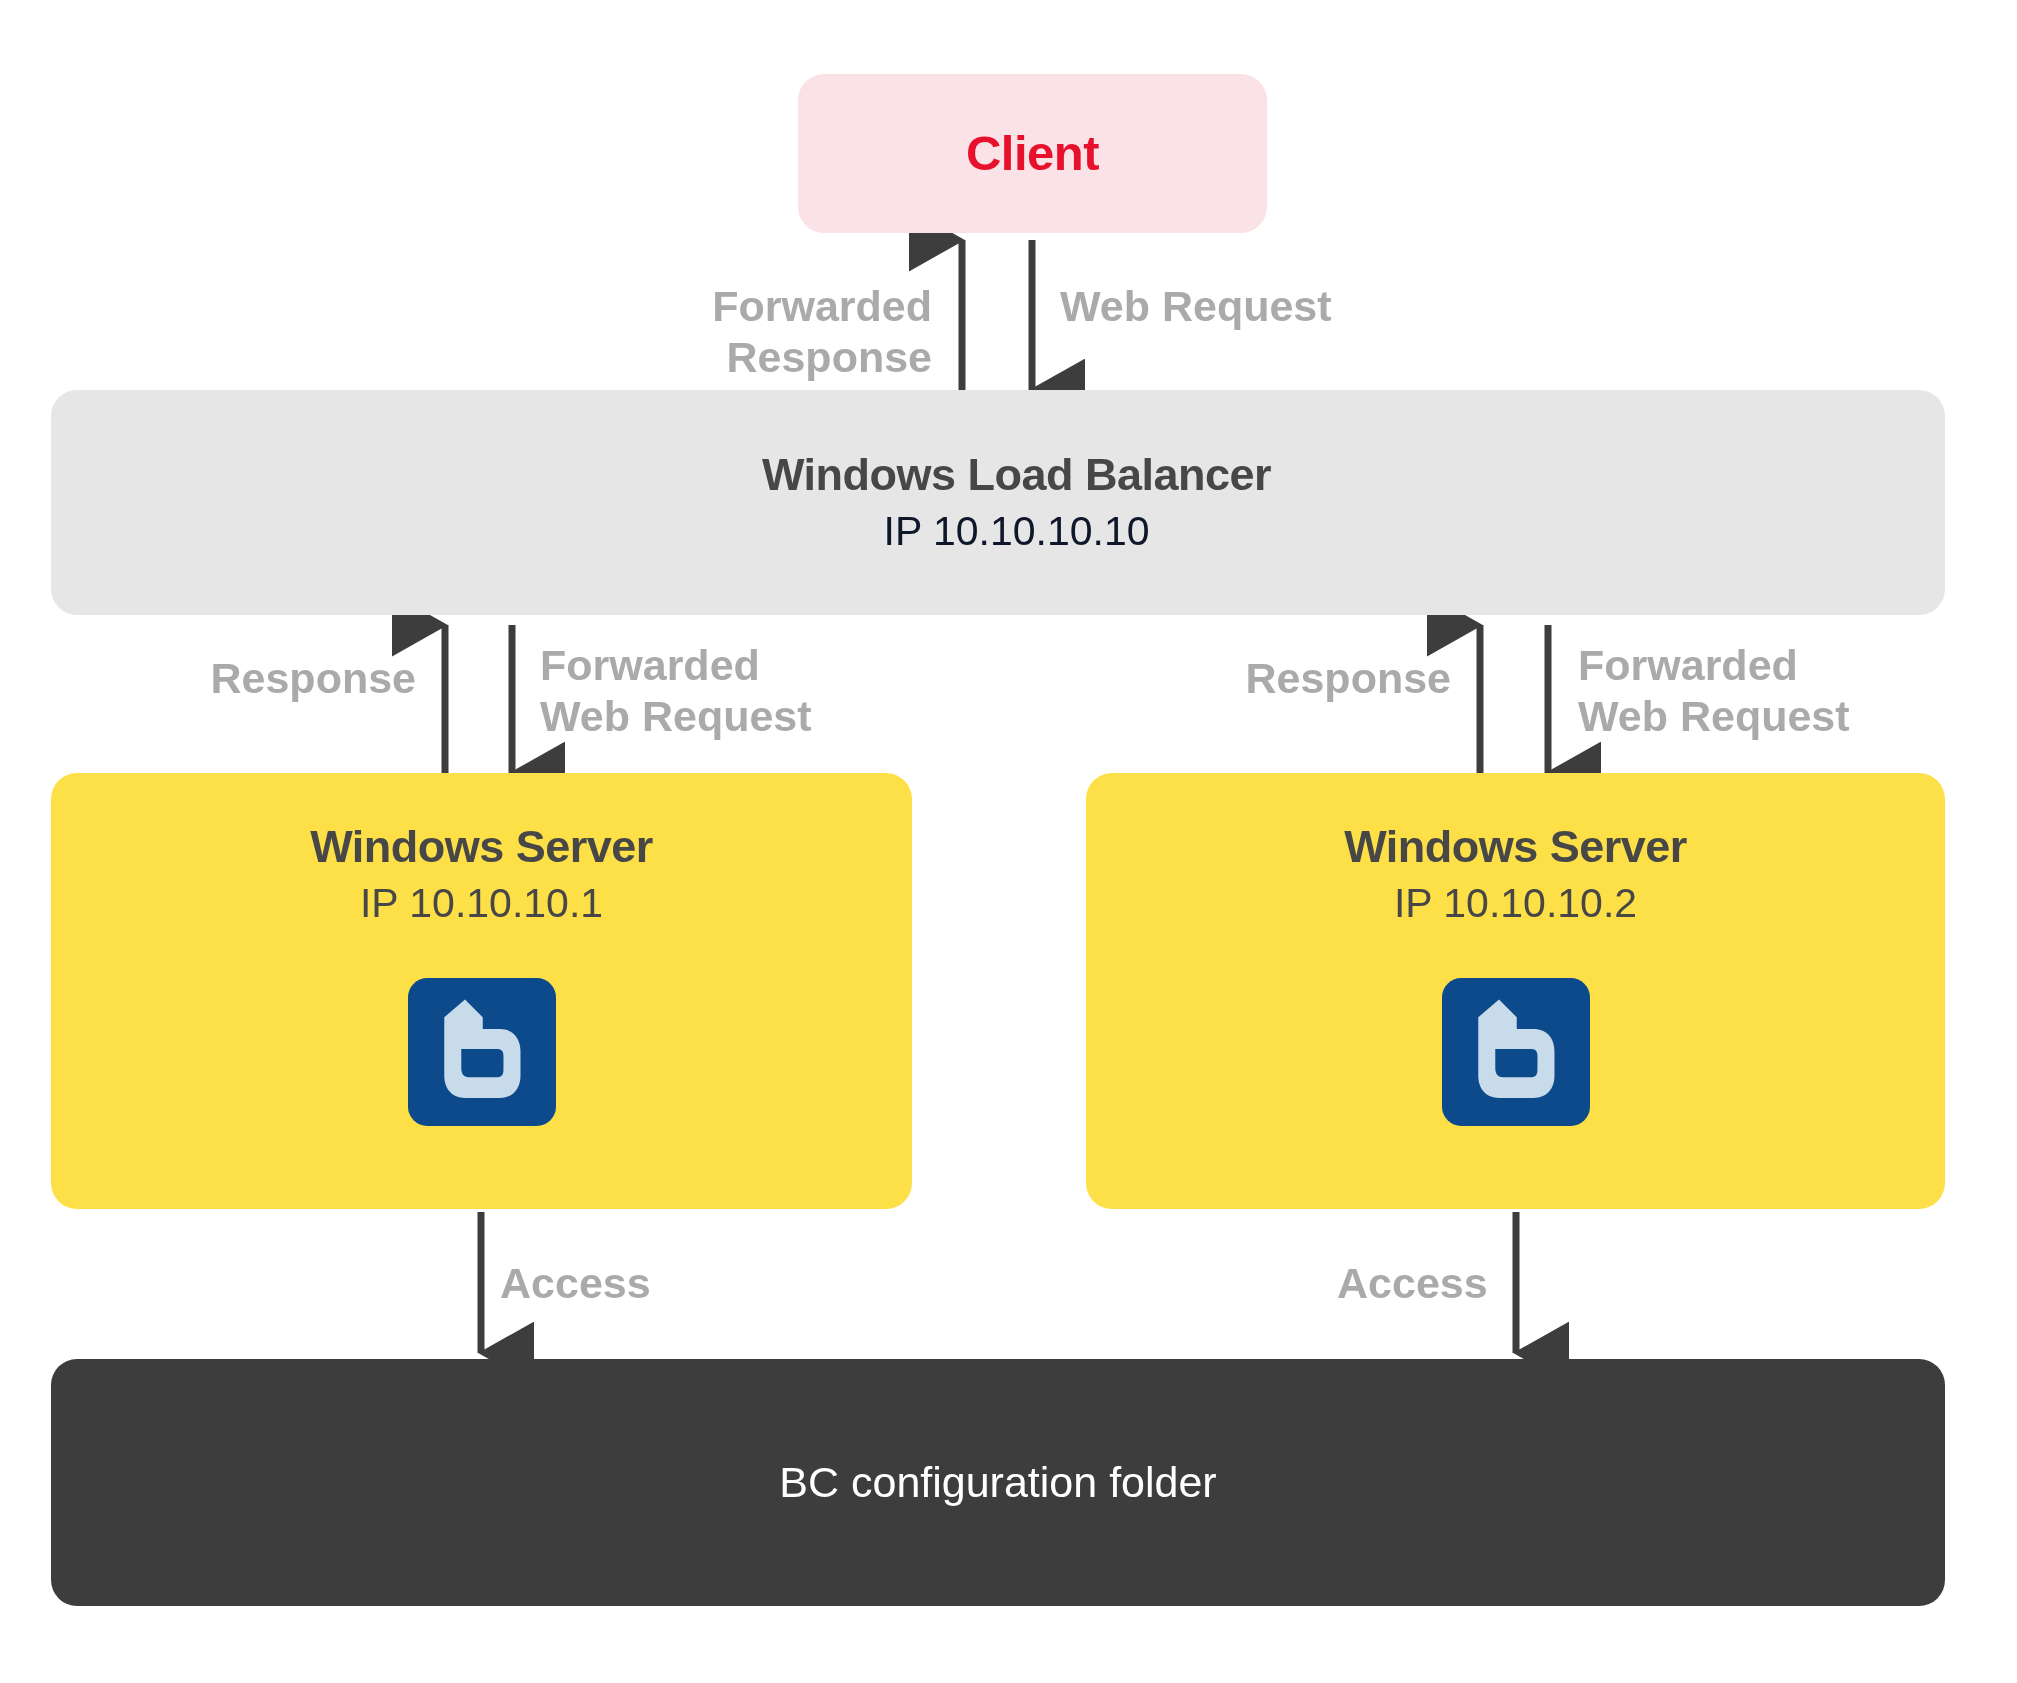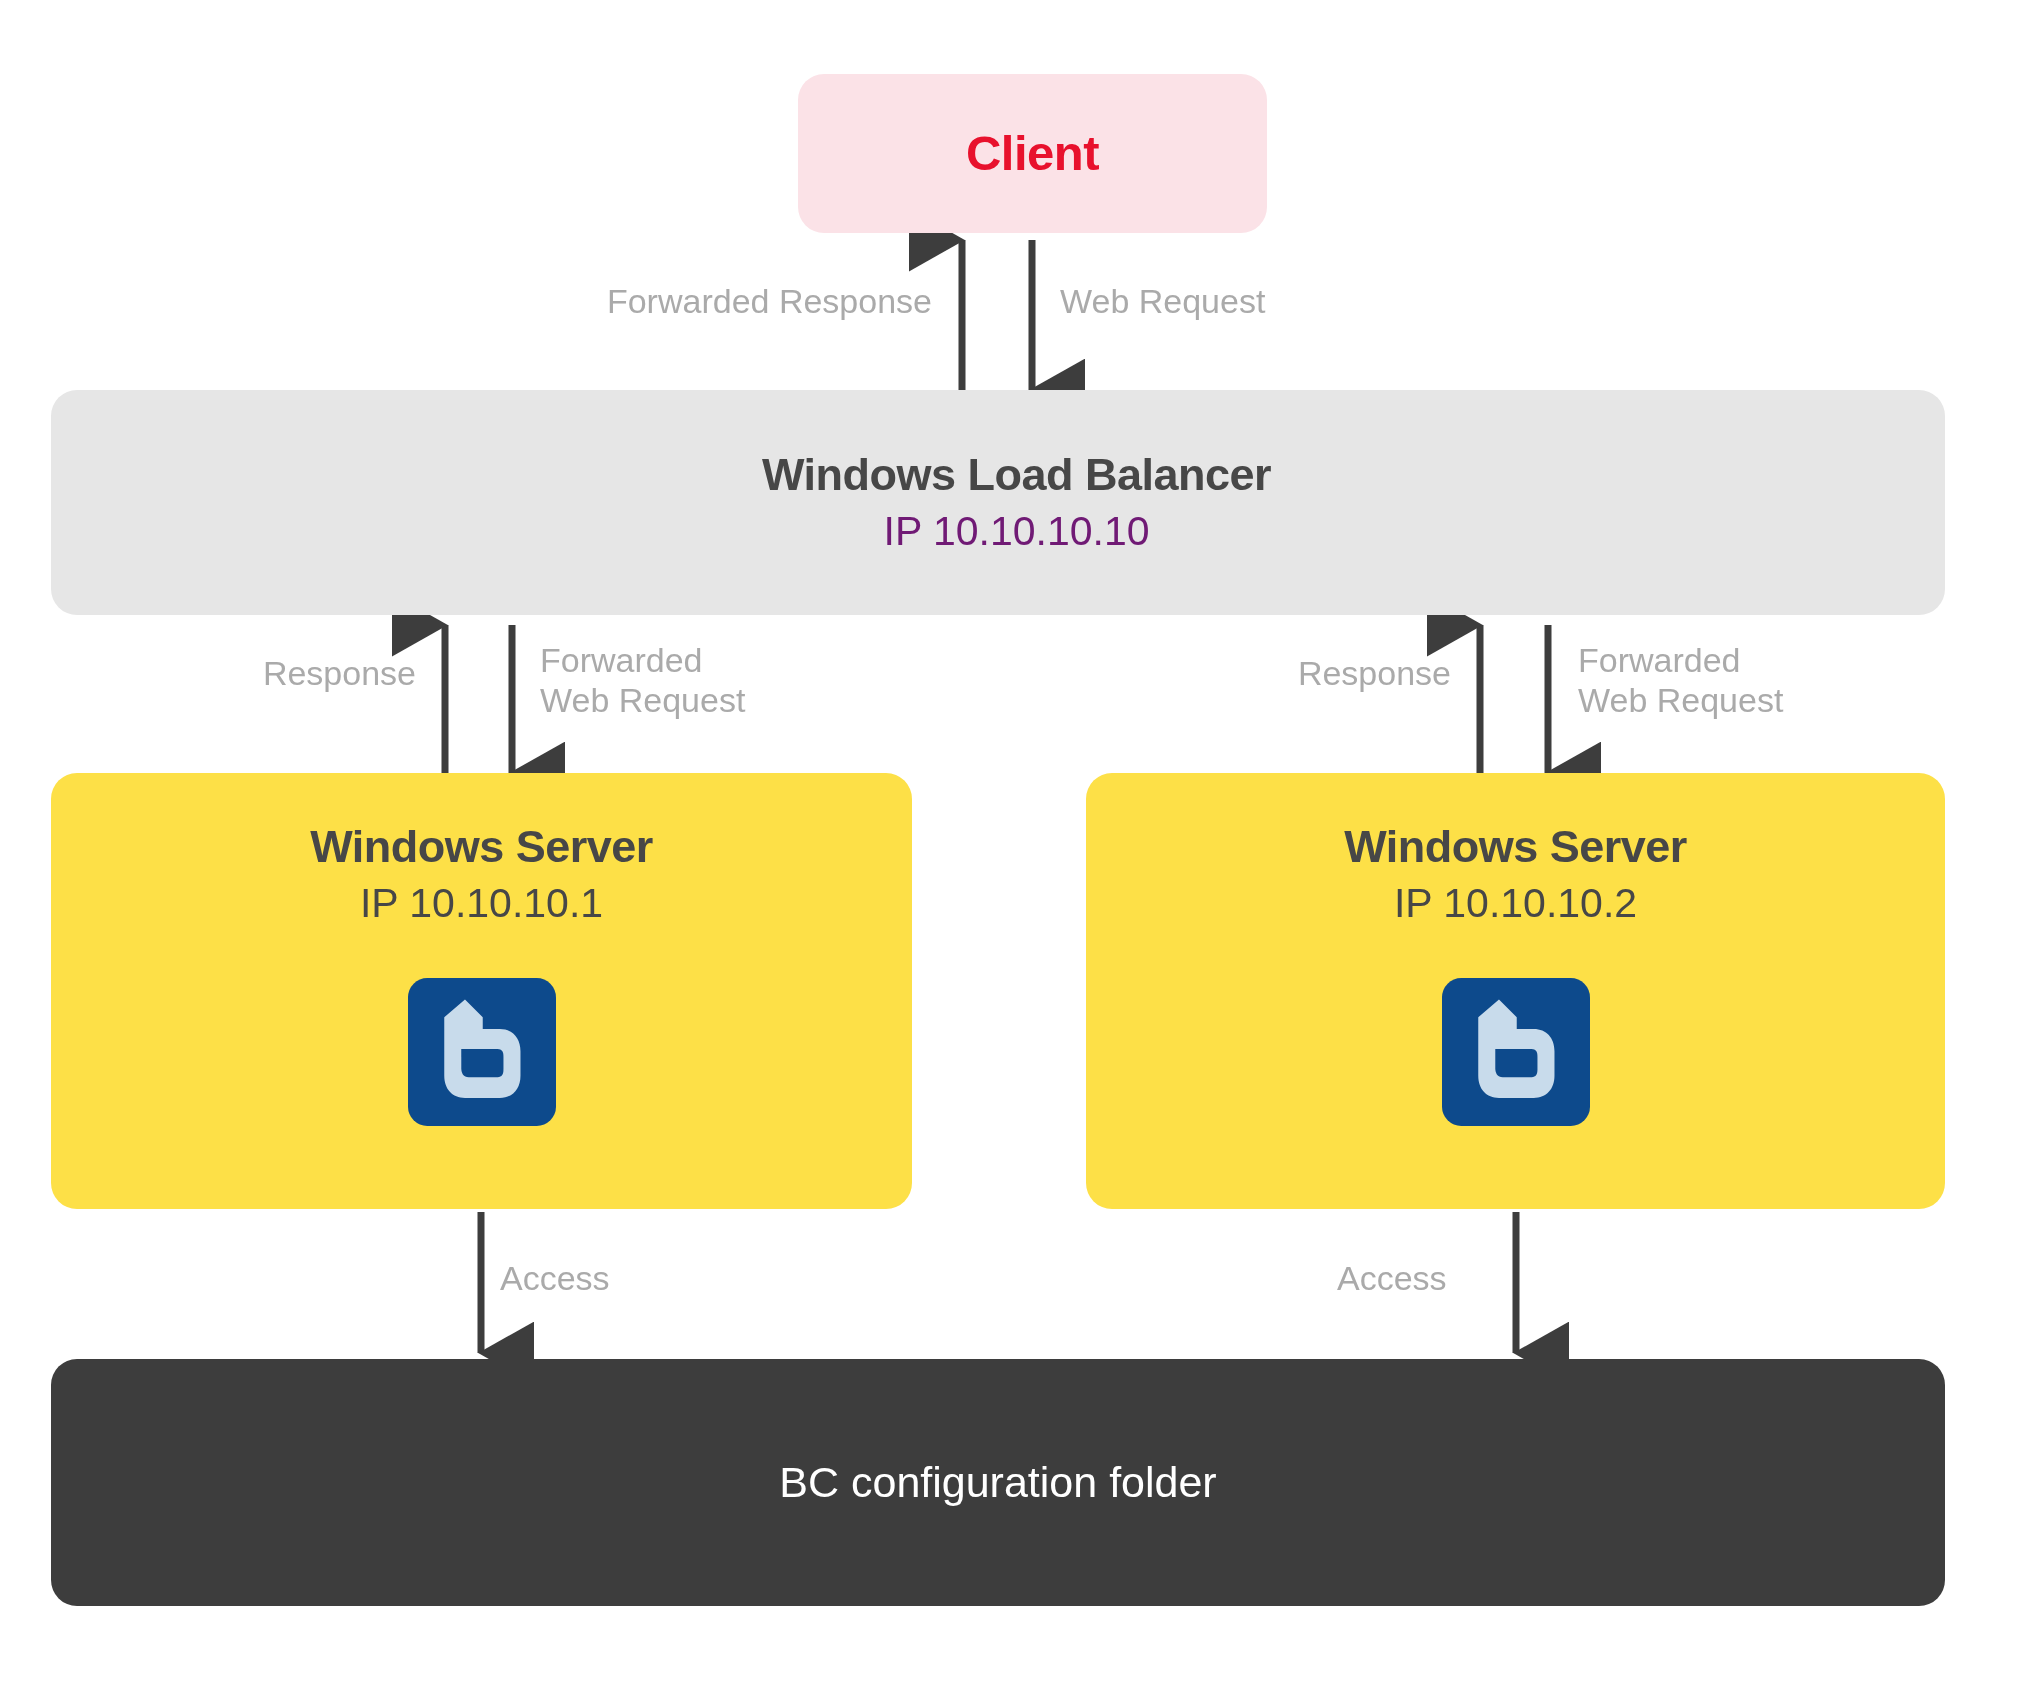--- a/index.html
+++ b/index.html
@@ -56,21 +56,21 @@
     background: #e6e6e6;
     border-radius: 26px;
     padding-left: 37px;
   }
   #lb-node .title {
     color: #474747;
     font-size: 45px;
     margin-bottom: 6px;
   }
   #lb-node .subtitle {
-    color: #701a75;
+    color: #0f172a;
     font-size: 41px;
   }
 
   
   .server-node {
     top: 773px;
     height: 436px;
     background: #fde047;
     border-radius: 26px;
     justify-content: flex-start;
@@ -118,24 +118,24 @@
     position: absolute;
     left: 0; top: 0;
     width: 2017px; height: 1683px;
     pointer-events: none;
   }
 
   
   .edge-label {
     position: absolute;
     color: #aaaaaa;
-    font-size: 34px;
+    font-size: 43px;
     line-height: 1.18;
     white-space: pre-line;
-    font-weight: normal;
+    font-weight: bold;
   }
   .edge-label.right-align { text-align: right; }
   .edge-label.left-align  { text-align: left;  }
 
   #lbl-forwarded-response { left: 500px;  top: 281px; width: 432px; }
   #lbl-web-request        { left: 1060px; top: 281px; width: 420px; }
 
   #lbl-response-1  { left: 150px;  top: 653px; width: 266px; }
   #lbl-fwdreq-1    { left: 540px;  top: 640px; width: 330px; }
   #lbl-response-2  { left: 1185px; top: 653px; width: 266px; }

